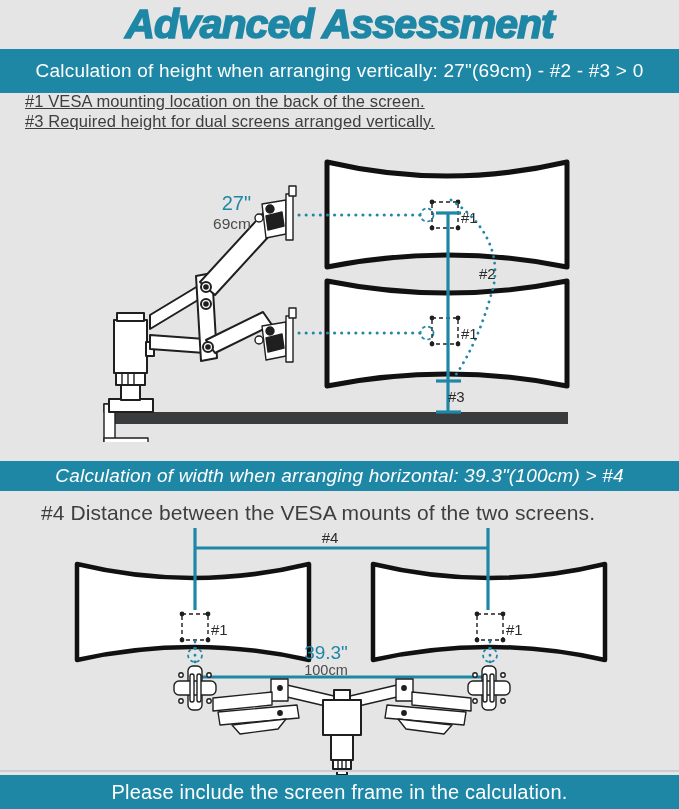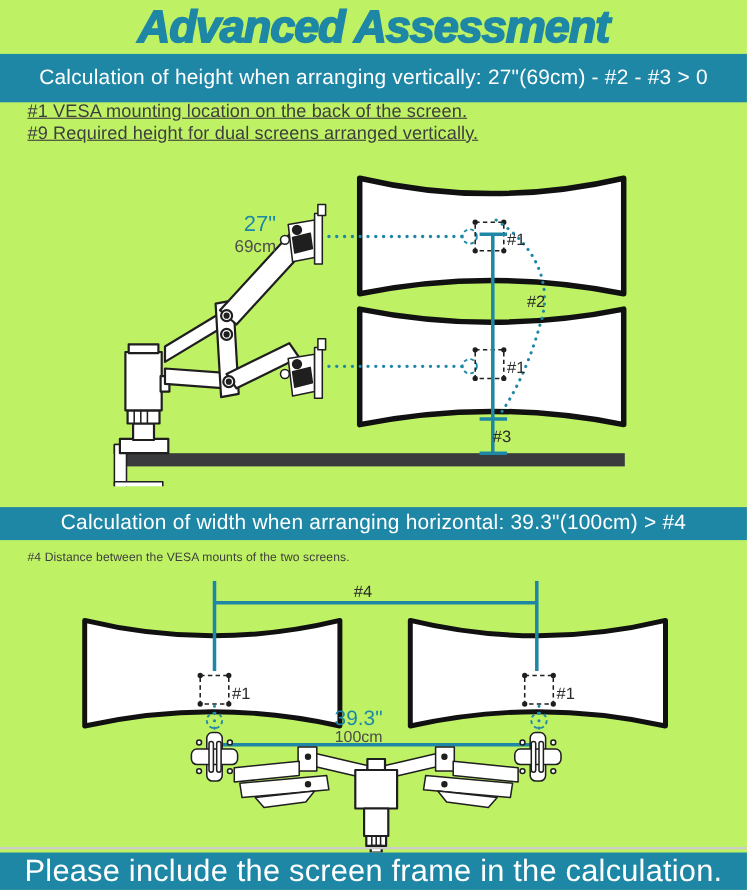--- a/index.html
+++ b/index.html
@@ -1,40 +1,40 @@
 <!DOCTYPE html>
 <html><head>
 <meta charset="utf-8">
 <style>
   html,body{margin:0;padding:0;background:#fff;}
   .page{
-    position:relative;width:679px;height:809px;background:#bef264;
+    position:relative;width:679px;height:809px;background:#e5e5e5;
     font-family:"Liberation Sans", sans-serif;overflow:hidden;
   }
   .title{
     position:absolute;top:0;left:0;width:679px;height:49px;
     display:flex;align-items:center;justify-content:center;
     font-size:41px;font-weight:bold;font-style:italic;letter-spacing:-1px;
     color:#1E87A6;-webkit-text-stroke:1.6px #1E87A6;white-space:nowrap;
   }
   .banner{
     position:absolute;left:0;width:679px;background:#1E87A6;color:#ffffff;
     display:flex;align-items:center;justify-content:center;
     font-size:19px;font-weight:500;letter-spacing:0.2px;white-space:nowrap;
   }
   .banner1{top:49px;height:44px;}
-  .banner2{top:461px;height:30px;}
-  .banner3{top:775px;height:34px;font-size:28px;text-align:center;}
+  .banner2{top:461px;height:30px;font-style:italic;}
+  .banner3{top:775px;height:34px;font-size:20px;text-align:center;}
   .notes{
     position:absolute;left:25px;top:92px;color:#3E3E3E;
     font-size:16.5px;line-height:19.5px;letter-spacing:0.1px;text-decoration:underline;
   }
   .note4{
-    position:absolute;left:25px;top:501px;color:#3E3E3E;
-    font-size:11px;letter-spacing:0.1px;
+    position:absolute;left:41px;top:501px;color:#3E3E3E;
+    font-size:21px;letter-spacing:0.1px;
   }
   svg{position:absolute;left:0;display:block;}
   #diagram1{top:152px;}
   #diagram2{top:528px;}
   .lineart{fill:#ffffff;stroke:#1f1f1f;stroke-width:2;stroke-linejoin:round;}
   .thin{stroke-width:1.4;}
   .screen{fill:#ffffff;stroke:#111111;stroke-width:5;stroke-linejoin:round;}
   .screen2{fill:#ffffff;stroke:#111111;stroke-width:4.5;stroke-linejoin:round;}
   .dim{stroke:#1E87A6;stroke-width:3.2;fill:none;}
   .dots{stroke:#1E87A6;stroke-width:3;stroke-linecap:round;stroke-dasharray:0.1 7;fill:none;}
@@ -50,21 +50,21 @@
 <body>
 
 <div class="page">
 
   <div class="title">Advanced Assessment</div>
 
   <div class="banner banner1">Calculation of height when arranging vertically: 27"(69cm) - #2 - #3 &gt; 0</div>
 
   <div class="notes">
     <div>#1 VESA mounting location on the back of the screen.</div>
-    <div>#9 Required height for dual screens arranged vertically.</div>
+    <div>#3 Required height for dual screens arranged vertically.</div>
   </div>
 
   <svg id="diagram1" width="679" height="290" viewBox="0 0 679 290">
 
     <rect x="113" y="260" width="455" height="12" fill="#3A3B3D"></rect>
 
     <g class="lineart thin">
       <rect x="104" y="252" width="48" height="8"></rect>
       <rect x="104" y="252" width="11" height="42"></rect>
       <rect x="104" y="286" width="44" height="8"></rect>

